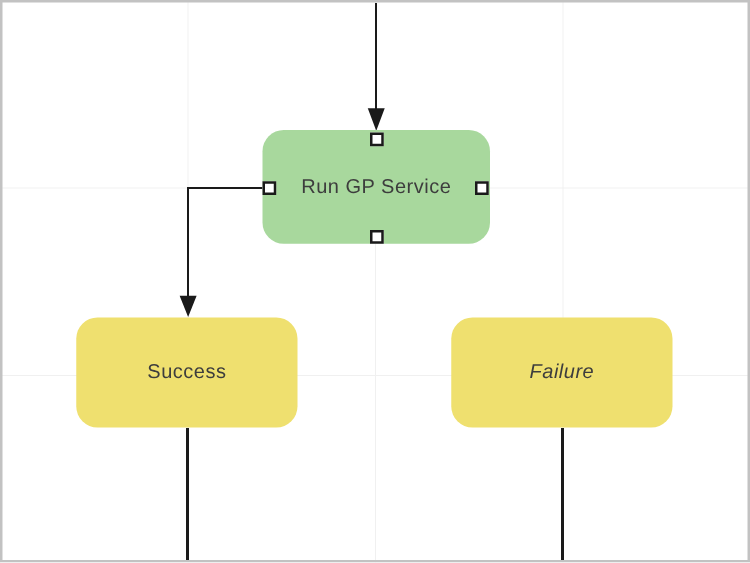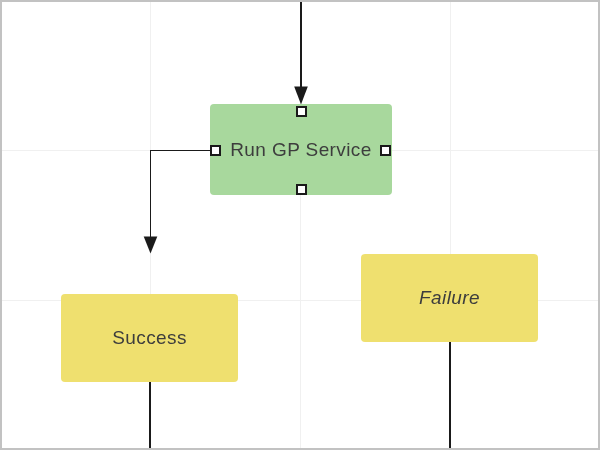--- a/index.html
+++ b/index.html
@@ -39,26 +39,26 @@
   }
   .edge-layer polygon {
     fill: #1a1a1a;
     stroke: none;
   }
 
   
   .node {
     position: absolute;
     z-index: 2;
-    border-radius: 4px;
+    border-radius: 17px;
     display: flex;
     align-items: center;
     justify-content: center;
     color: #3d3d3d;
-    font-size: 19px;
+    font-size: 16px;
     letter-spacing: 0.4px;
     cursor: default;
   }
   .node-run-gp { left: 210px; top: 104px; width: 182px; height: 91px; }
   .node-success { left: 61px;  top: 254px; width: 177px; height: 88px; }
   .node-failure { left: 361px; top: 254px; width: 177px; height: 88px; }
 
   .node-label { pointer-events: none; }
 
   
@@ -95,21 +95,21 @@
   </svg>
 
   <div class="node node-run-gp" style="background-color: rgb(168, 216, 157);">
     <span class="node-label">Run GP Service</span>
     <div class="handle handle-top"></div>
     <div class="handle handle-left"></div>
     <div class="handle handle-right"></div>
     <div class="handle handle-bottom"></div>
   </div>
 
-  <div class="node node-success" style="background-color: rgb(239, 224, 111); margin-top: 40px;">
+  <div class="node node-success" style="background-color: rgb(239, 224, 111);">
     <span class="node-label">Success</span>
   </div>
 
   <div class="node node-failure" style="background-color: rgb(239, 224, 111); font-style: italic;">
     <span class="node-label">Failure</span>
   </div>
 
 </div>
 
 </body></html>

